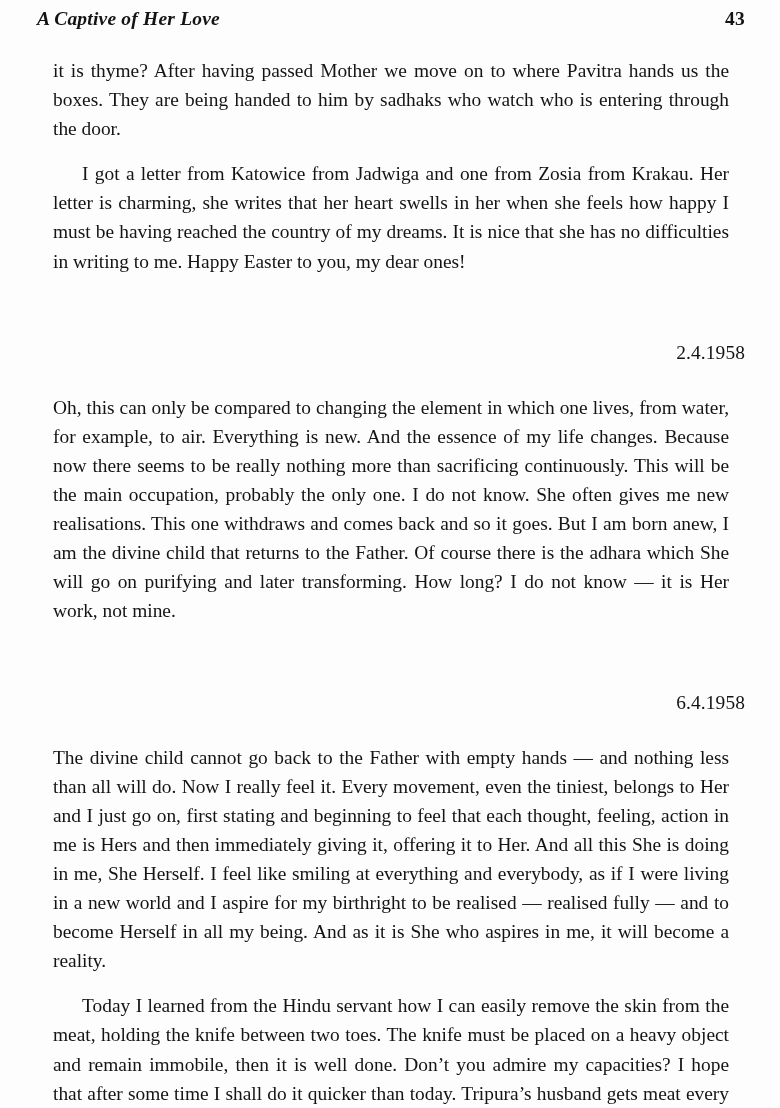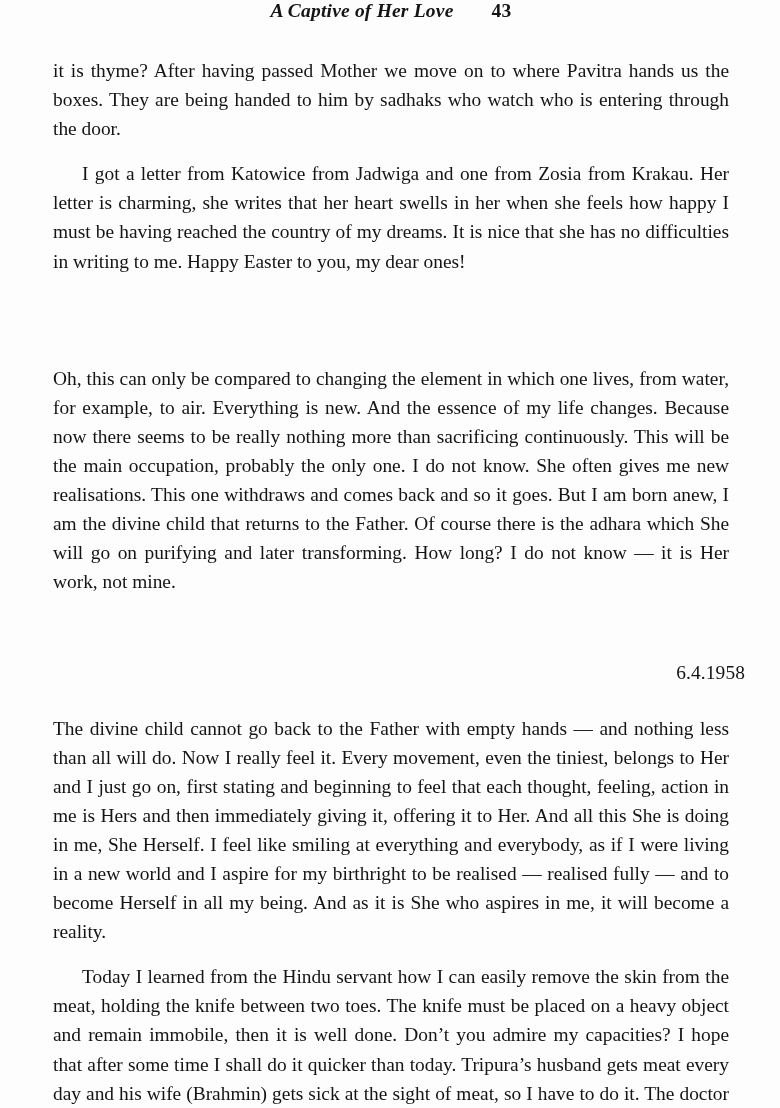--- a/index.html
+++ b/index.html
@@ -19,23 +19,24 @@
   }
   .page-inner {
     position: absolute;
     left: 37px;
     top: 0;
     width: 708px;
   }
   
   .running-head {
     display: flex;
-    justify-content: center;
+    justify-content: space-between;
     align-items: baseline;
     height: 40px;
+    padding-top: 8px;
     box-sizing: border-box;
   }
   .running-head .book-title {
     font-style: italic;
     font-weight: bold;
     font-size: 19.5px;
     letter-spacing: 0.2px;
     white-space: nowrap;
   }
   .running-head .folio {
@@ -94,20 +95,21 @@
       <span class="book-title">A Captive of Her Love</span>
       <span class="folio">43</span>
     </div>
 
     <div class="body-text" id="body-root">
         <div class="block">
           <p class="para">it is thyme? After having passed Mother we move on to where Pavitra hands us the boxes. They are being handed to him by sadhaks who watch who is entering through the door.</p>
           <p class="para indented">I got a letter from Katowice from Jadwiga and one from Zosia from Krakau. Her letter is charming, she writes that her heart swells in her when she feels how happy I must be having reached the country of my dreams. It is nice that she has no difficulties in writing to me. Happy Easter to you, my dear ones!</p>
         </div>
         <div class="gap-before-date"></div>
+        <div class="date-line">2.4.1958</div>
         <div class="gap-after-date"></div>
         <div class="block">
           <p class="para">Oh, this can only be compared to changing the element in which one lives, from water, for example, to air. Everything is new. And the essence of my life changes. Because now there seems to be really nothing more than sacrificing continuously. This will be the main occupation, probably the only one. I do not know. She often gives me new realisations. This one withdraws and comes back and so it goes. But I am born anew, I am the divine child that returns to the Father. Of course there is the adhara which She will go on purifying and later transforming. How long? I do not know — it is Her work, not mine.</p>
         </div>
         <div class="gap-before-date"></div>
         <div class="date-line">6.4.1958</div>
         <div class="gap-after-date"></div>
         <div class="block">
           <p class="para">The divine child cannot go back to the Father with empty hands — and nothing less than all will do. Now I really feel it. Every movement, even the tiniest, belongs to Her and I just go on, first stating and beginning to feel that each thought, feeling, action in me is Hers and then immediately giving it, offering it to Her. And all this She is doing in me, She Herself. I feel like smiling at everything and everybody, as if I were living in a new world and I aspire for my birthright to be realised — realised fully — and to become Herself in all my being. And as it is She who aspires in me, it will become a reality.</p>
           <p class="para indented">Today I learned from the Hindu servant how I can easily remove the skin from the meat, holding the knife between two toes. The knife must be placed on a heavy object and remain immobile, then it is well done. Don’t you admire my capacities? I hope that after some time I shall do it quicker than today. Tripura’s husband gets meat every day and his wife (Brahmin) gets sick at the sight of meat, so I have to do it. The doctor asked me today to cook a double portion in the pot, one for another patient. Maybe I shall become the specialised meat cook in Pondicherry!</p>

